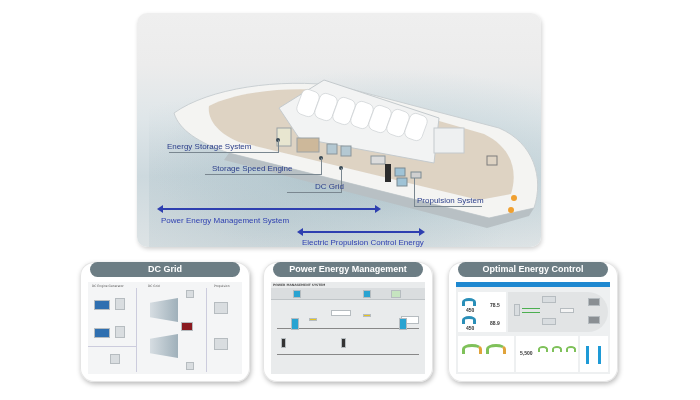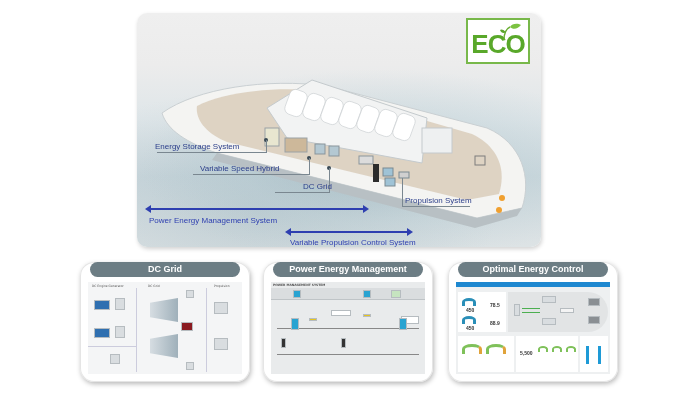--- a/index.html
+++ b/index.html
@@ -23,21 +23,21 @@
     border: 2px solid #78b84a; background: #ffffff;
     display: flex; align-items: center; justify-content: center;
   }
   .eco-text {
     font-family: "Liberation Sans", sans-serif; font-weight: 700; font-size: 26px; color: #59a82a;
     letter-spacing: -1px; margin-top: 6px;
   }
   .eco-leaf { position: absolute; right: 6px; top: 3px; }
 
   
-  .ship-area { position: absolute; left: 0; top: 55px; width: 452px; height: 179px; }
+  .ship-area { position: absolute; left: 12px; top: 55px; width: 452px; height: 179px; }
   .sea {
     position: absolute; left: 0; top: 0; width: 404px; height: 179px;
     background:
       radial-gradient(ellipse at 60% 55%, rgba(140,170,180,0.45) 0%, rgba(170,195,203,0.25) 40%, rgba(0,0,0,0) 70%),
       radial-gradient(ellipse at 30% 80%, rgba(150,175,185,0.35) 0%, rgba(0,0,0,0) 60%);
   }
 
   .callout {
     position: absolute; font-family: "Liberation Sans", sans-serif; font-size: 8px; color: #2b3e8a;
     white-space: nowrap;
@@ -75,28 +75,20 @@
   .gauge { position: absolute; border-radius: 50% 50% 0 0; border: 3px solid #2a8fb8; border-bottom: none; }
   .gauge-num { position: absolute; font-family: "Liberation Sans", sans-serif; font-size: 5px; font-weight: 700; color: #333; }
 </style>
 </head>
 <body>
 
 <div class="stage">
 
   <div class="main-panel">
 
-    <div class="eco-badge">
-      <span class="eco-text">ECO</span>
-      <svg class="eco-leaf" width="22" height="18" viewBox="0 0 22 18">
-        <path d="M4 17 C4 10 6 6 10 4" stroke="#6aae34" stroke-width="1.5" fill="none"></path>
-        <path d="M10 4 C12 0 18 0 21 2 C18 6 13 7 10 4 Z" fill="#7cc242"></path>
-        <path d="M6 9 C3 6 1 6 0 7 C1 10 4 11 6 9 Z" fill="#5ba52c"></path>
-      </svg>
-    </div>
 
     <div class="ship-area">
       <div class="sea"></div>
       <svg width="404" height="179" viewBox="0 0 404 179" style="position:absolute;left:0;top:0;">
 
         <path d="M25 45 C60 20 130 10 190 18 L350 60 C385 75 395 110 385 140 L340 150 L80 85 C50 75 30 62 25 45 Z" fill="#f4f4f2" stroke="#c9cfd2" stroke-width="1"></path>
         <path d="M80 85 L340 150 L385 140 L380 148 L338 160 L75 92 Z" fill="#b8c0c4"></path>
 
         <path d="M60 38 C90 22 150 18 190 24 L335 66 C360 78 370 100 362 126 L330 132 L90 74 C70 66 58 52 60 38 Z" fill="#d9cdbb" opacity="0.85"></path>
 
@@ -129,36 +121,36 @@
       </svg>
 
       <div class="dot" style="left:127px;top:70px;"></div>
       <div class="callout-vline" style="left:129px;top:72px;height:12px;"></div>
       <div class="callout-line" style="left:20px;top:84px;width:110px;"></div>
       <div class="callout" style="left:18px;top:74px;">Energy Storage System</div>
 
       <div class="dot" style="left:170px;top:88px;"></div>
       <div class="callout-vline" style="left:172px;top:90px;height:16px;"></div>
       <div class="callout-line" style="left:56px;top:106px;width:117px;"></div>
-      <div class="callout" style="left:63px;top:96px;">Variable Speed Hybrid</div>
+      <div class="callout" style="left:63px;top:96px;">Storage Speed Engine</div>
 
       <div class="dot" style="left:190px;top:98px;"></div>
       <div class="callout-vline" style="left:192px;top:100px;height:24px;"></div>
       <div class="callout-line" style="left:138px;top:124px;width:55px;"></div>
       <div class="callout" style="left:166px;top:114px;">DC Grid</div>
 
       <div class="callout-vline" style="left:265px;top:110px;height:28px;"></div>
       <div class="callout-line" style="left:265px;top:138px;width:68px;"></div>
       <div class="callout" style="left:268px;top:128px;">Propulsion System</div>
 
       <div class="arrow-line" style="left:12px;top:140px;width:216px;"></div>
       <div class="arrow-label" style="left:12px;top:148px;">Power Energy Management System</div>
 
       <div class="arrow-line" style="left:152px;top:163px;width:120px;"></div>
-      <div class="arrow-label" style="left:153px;top:170px;">Variable Propulsion Control System</div>
+      <div class="arrow-label" style="left:153px;top:170px;">Electric Propulsion Control Energy</div>
     </div>
   </div>
 
   <div class="card" style="left:80px;">
     <div class="card-header">DC Grid</div>
     <div class="card-body">
       <div class="mini" style="left:4px;top:2px;">DC Engine Generator</div>
       <div class="mini" style="left:60px;top:2px;">DC Grid</div>
       <div class="mini" style="left:126px;top:2px;">Propulsion</div>
       <div style="position:absolute;left:48px;top:6px;width:1px;height:84px;background:#ccd;"></div>

